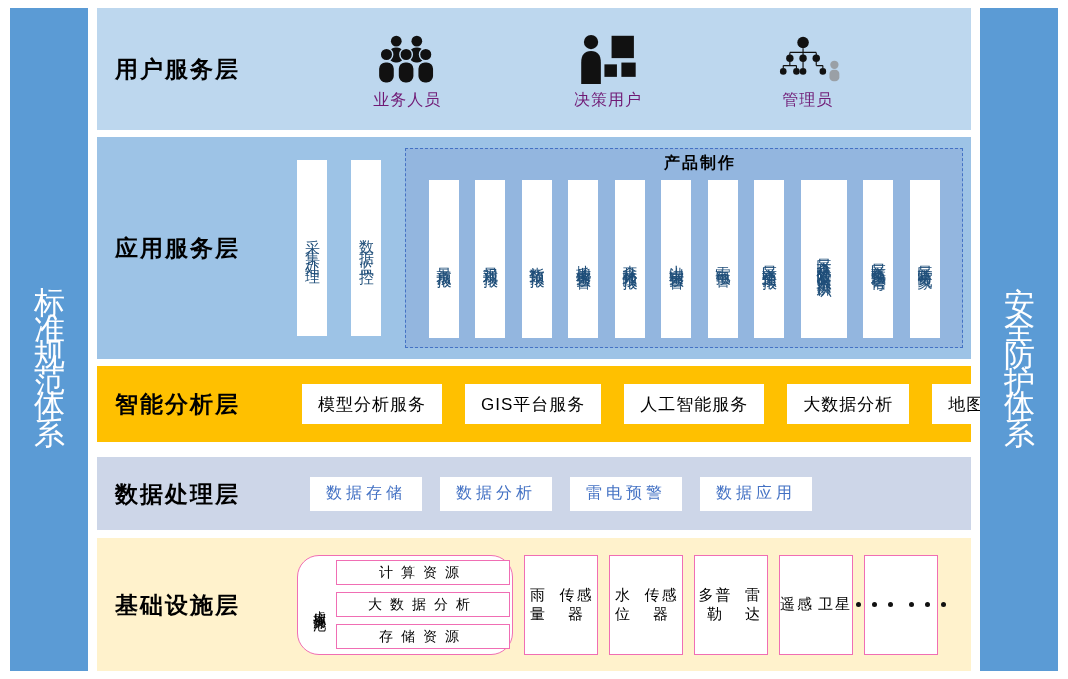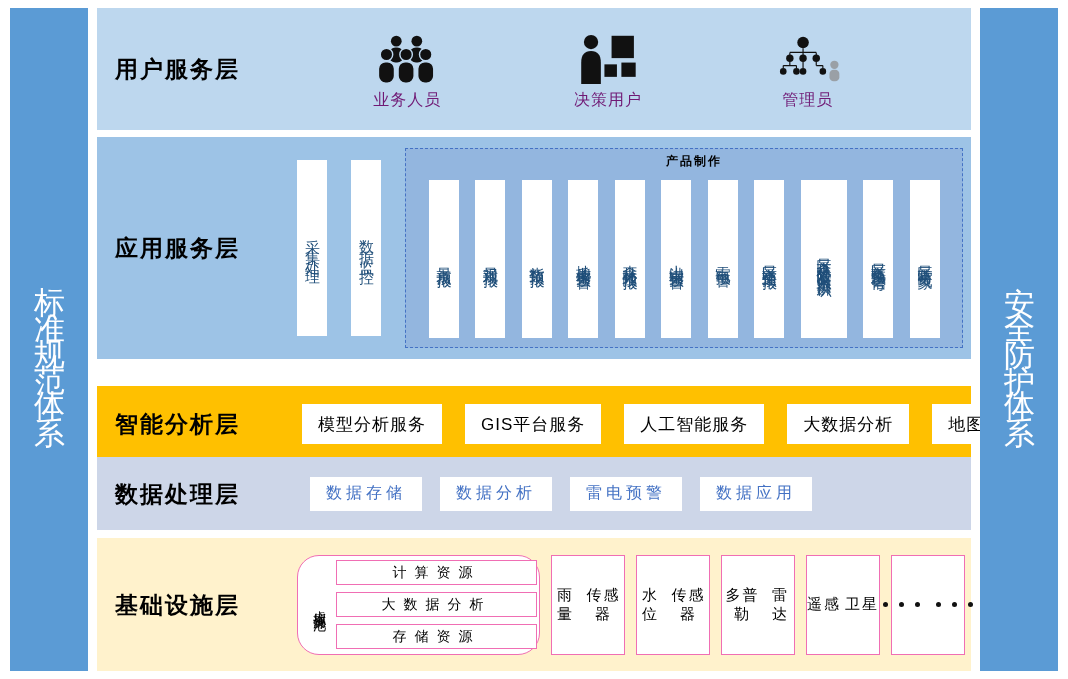--- a/index.html
+++ b/index.html
@@ -55,33 +55,33 @@
     font-size:15px; letter-spacing:2px; color:var(--card-text-blue, #1F4E79); text-align:center;
   }
   .vcard.tall { height:176px; }
   .vcard.tall > span { letter-spacing:10px; }
   .product-box {
     position:relative; flex:1; height:200px;
     background:var(--product-box-bg, #93B6DF);
     border:1px dashed var(--product-box-border, #4472C4);
   }
   .product-title {
-    position:absolute; top:4px; left:10px; width:100%;
-    text-align:center; font-size:12px; font-weight:600; color:#000; letter-spacing:2px;
+    position:absolute; top:4px; left:16px; width:100%;
+    text-align:center; font-size:16px; font-weight:600; color:#000; letter-spacing:2px;
   }
   .product-cards {
     position:absolute; left:6px; right:6px; top:28px; bottom:6px;
     display:flex; justify-content:space-evenly; align-items:center;
   }
   .product-cards .vcard { height:158px; }
   .vcard.wide { width:46px; }
   .vcard.wide > span { writing-mode:vertical-lr; height:126px; }
 
   
-  .layer-analysis { top:366px; height:76px; background:var(--analysis-layer-bg, #FFC000);margin-top:20px; }
+  .layer-analysis { top:366px; height:76px; background:var(--analysis-layer-bg, #FFC000); }
   .analysis-cards {
     position:absolute; left:205px; top:0; height:100%;
     display:flex; align-items:center; gap:23px;
   }
   .hcard {
     background:#fff; height:40px; display:flex; align-items:center; justify-content:center;
     padding:0 16px; font-size:17px; color:#000; letter-spacing:1px; white-space:nowrap;
   }
 
   
@@ -96,21 +96,21 @@
     font-size:16px; letter-spacing:4px; color:var(--data-text-blue, #4472C4); white-space:nowrap;
   }
 
   
   .layer-infra { top:538px; height:133px; background:var(--infra-layer-bg, #FFF2CC); }
   .infra-content {
     position:absolute; left:200px; right:14px; top:0; height:100%;
     display:flex; align-items:center; gap:11px;
   }
   .vpool {
-    width:243px; height:100px; background:#fff; flex:none;
+    width:216px; height:100px; background:#fff; flex:none;
     border:1px solid var(--pink-border, #F06EB4); border-radius:22px;
     display:flex; align-items:center; padding:6px 2px 6px 12px; gap:8px;
   }
   .vpool-label-txt {
     writing-mode:vertical-rl; text-orientation:upright;
     font-size:13px; color:#000; letter-spacing:2px;
   }
   .vpool-items { flex:1; display:flex; flex-direction:column; justify-content:center; gap:7px; }
   .resource-box {
     border:1px solid var(--pink-border, #F06EB4); background:#fff;

